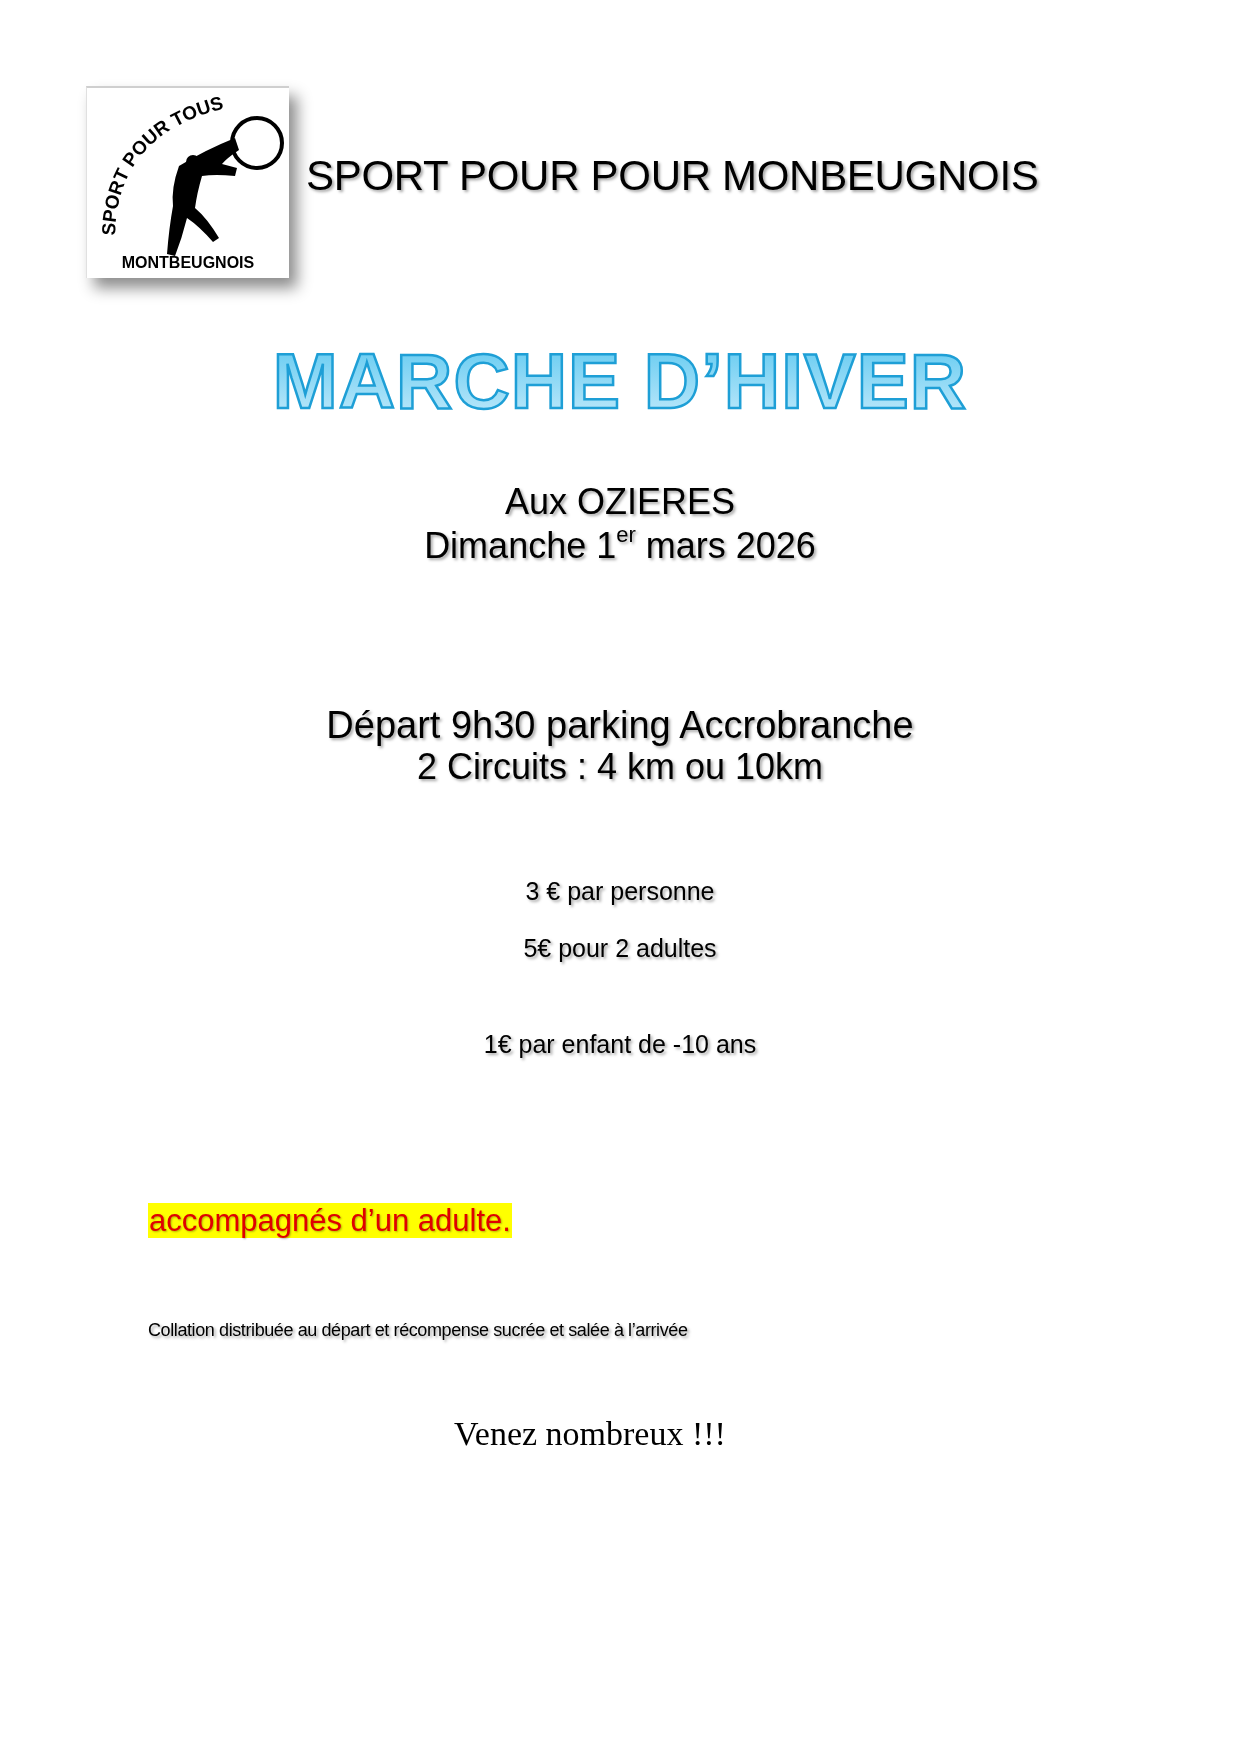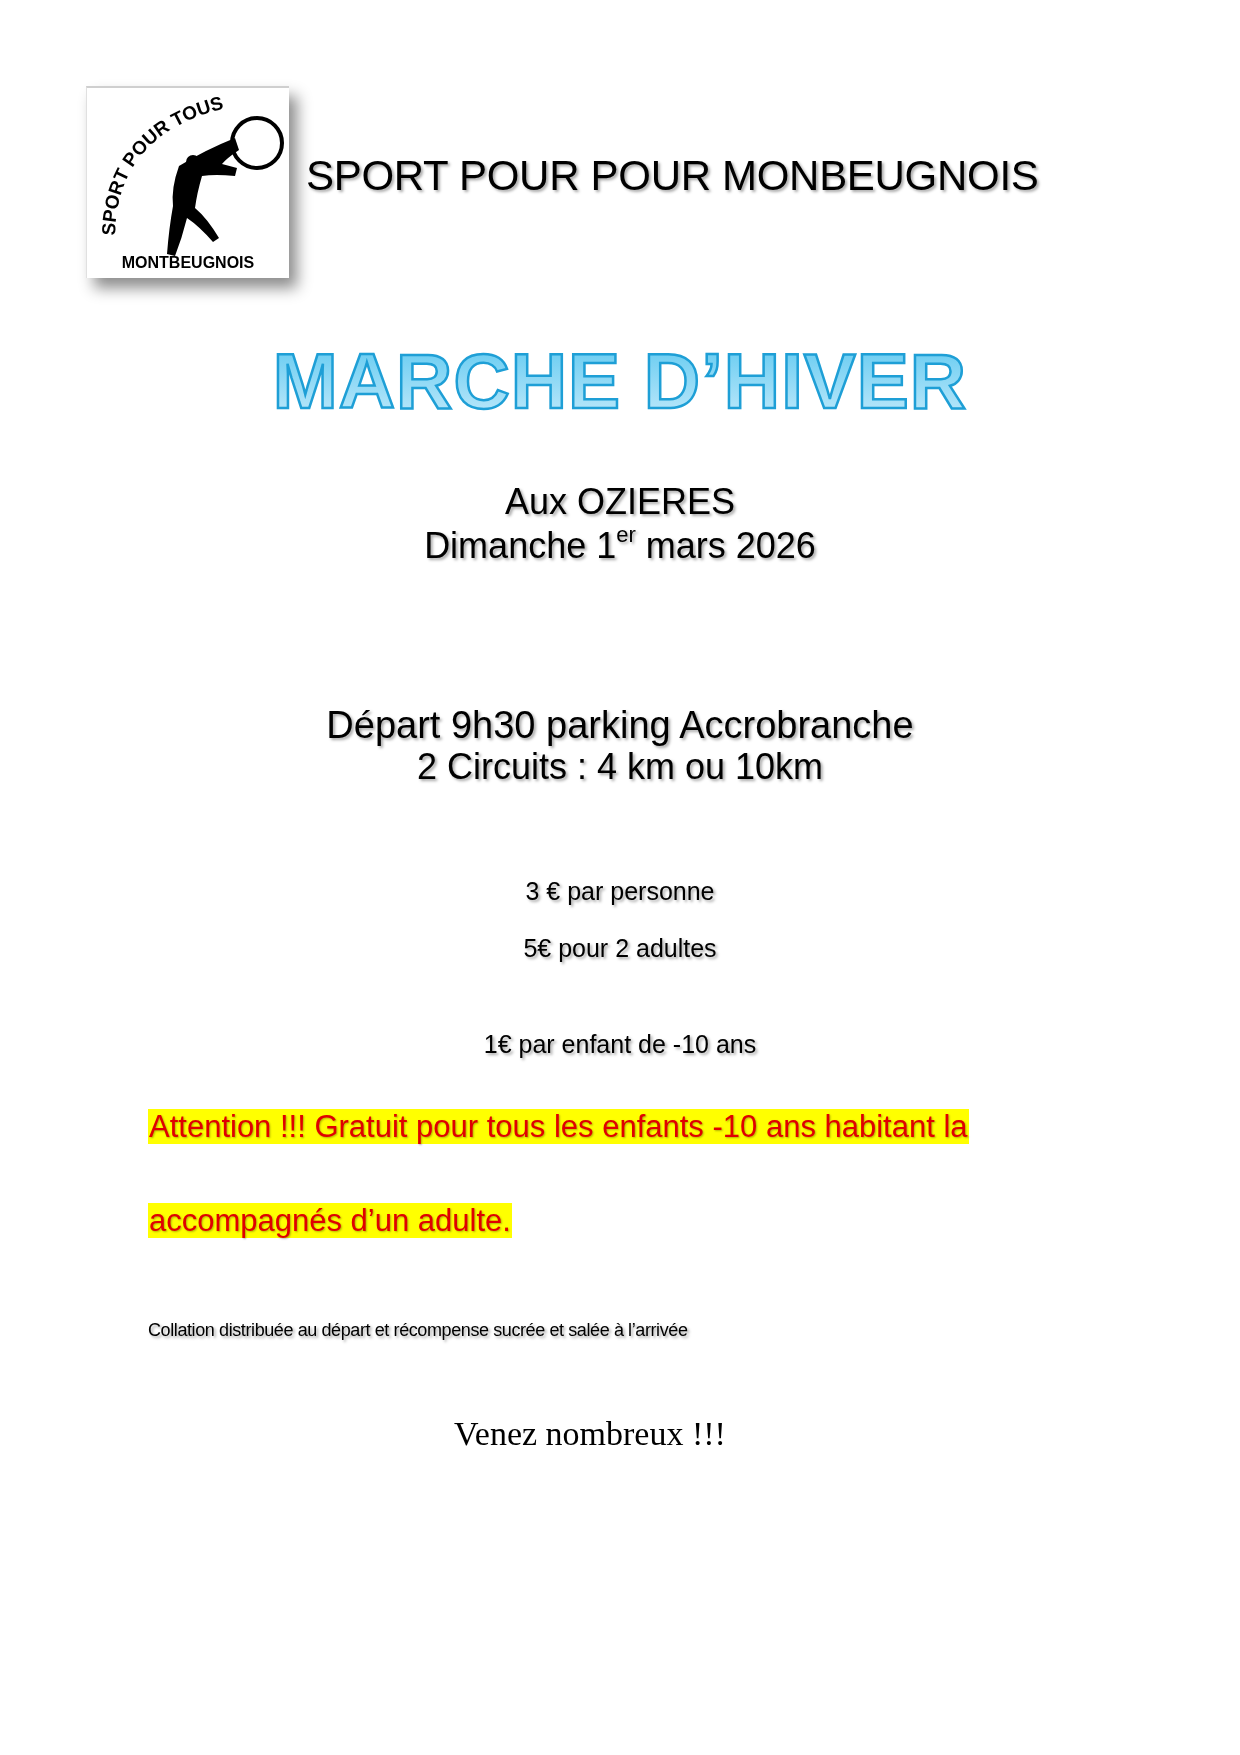--- a/index.html
+++ b/index.html
@@ -139,20 +139,20 @@
 <div class="center-line l-date shadow-text"><span>Dimanche 1</span><sup>er</sup><span> mars 2026</span></div>
 
 <div class="center-line l-depart shadow-text">Départ 9h30 parking Accrobranche</div>
 <div class="center-line l-circuits shadow-text">2 Circuits : 4 km ou 10km</div>
 
 <div class="center-line l-price l-p1 shadow-text">3 € par personne</div>
 <div class="center-line l-price l-p2 shadow-text">5€ pour 2 adultes</div>
 <div class="center-line l-price l-p3 shadow-text">1€ par enfant de -10 ans</div>
 
 <div class="attention">
-  <span class="hl">Attention !!! Gratuit pour tous les enfants -10 ans habitant la</span><br>
+  <br>
   <br>
   <span class="hl">accompagnés d’un adulte.</span>
 </div>
 
 <div class="collation shadow-text">Collation distribuée au départ et récompense sucrée et salée à l’arrivée</div>
 
 <div class="venez">Venez nombreux !!!</div>
 
 </body></html>

